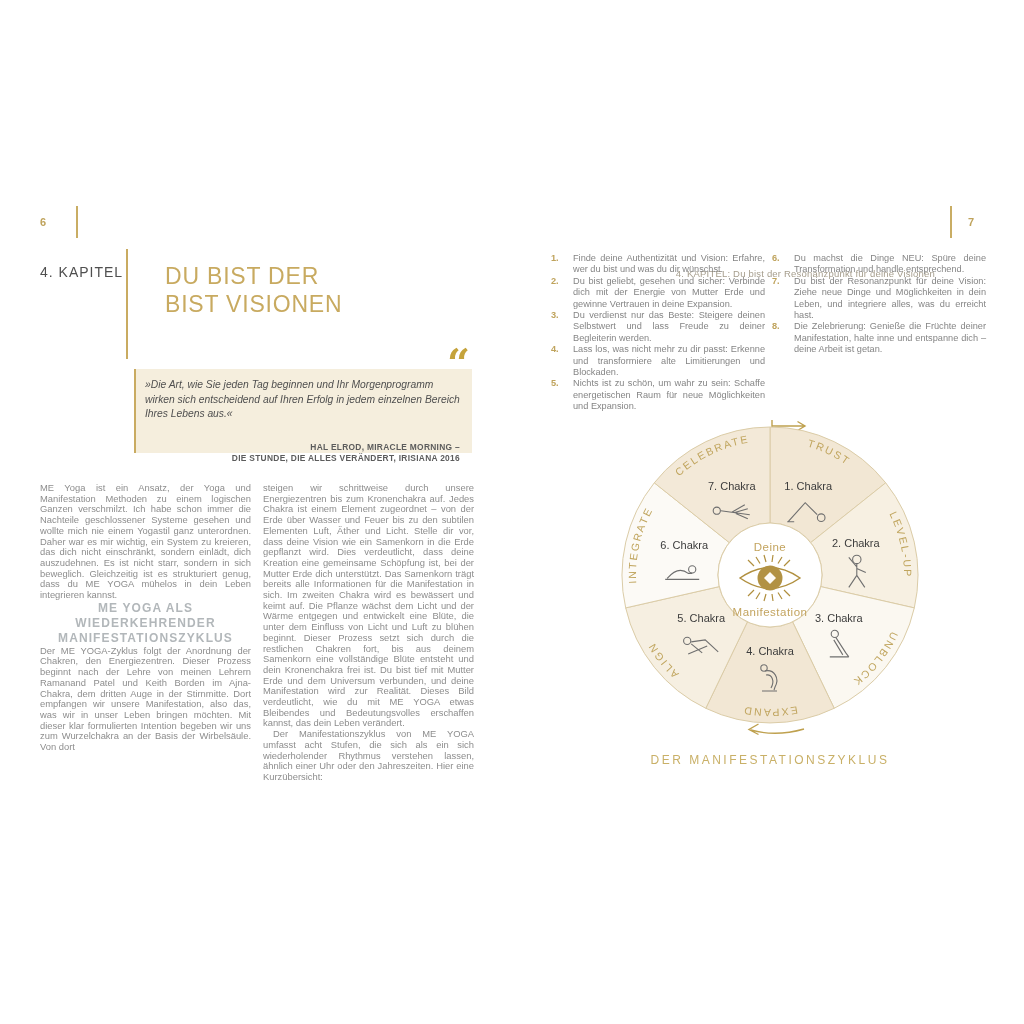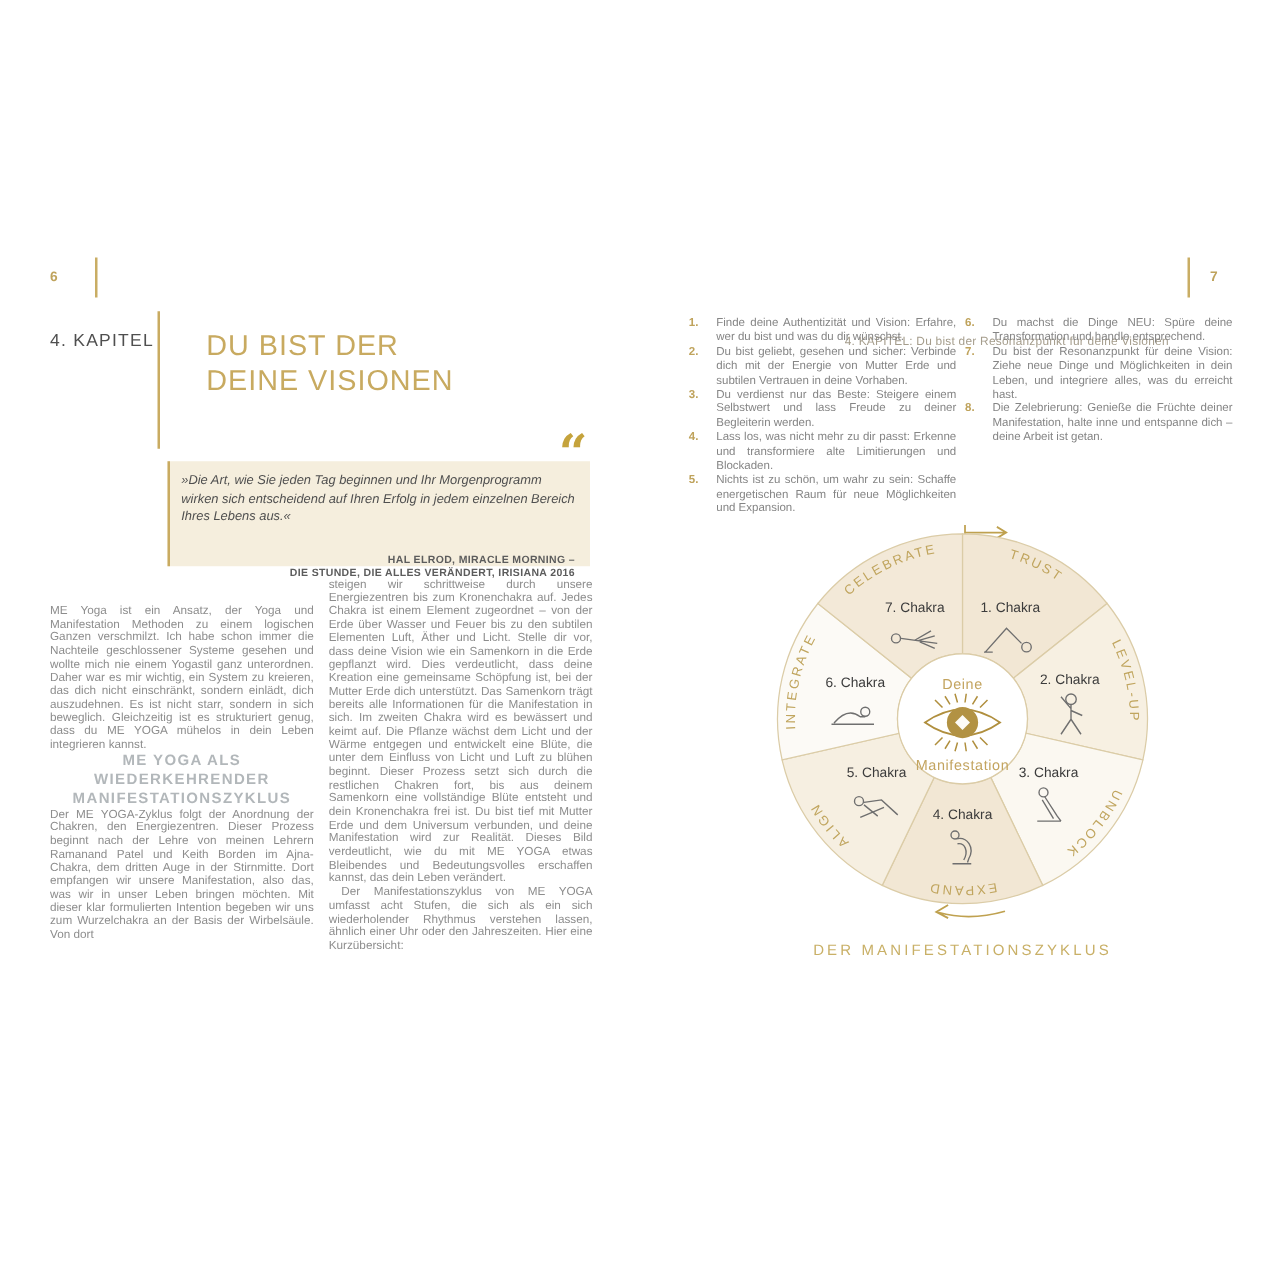--- a/index.html
+++ b/index.html
@@ -20,21 +20,21 @@
              background:#f5eedd;border-left:2px solid #c9ab61;padding:9px 12px 6px 9px;}
   .quote-mark{position:absolute;left:311px;top:-26px;font-family:"DejaVu Serif",serif;
               font-weight:bold;font-size:40px;color:#c5a33c;line-height:1;}
   .quote-text{font-style:italic;font-size:10.3px;line-height:14.5px;color:#4f4f4f;}
   .quote-attr{margin-top:20px;text-align:right;font-size:8.4px;line-height:11.5px;color:#5c5c5c;
               font-weight:bold;letter-spacing:.3px;}
   
   .col{position:absolute;width:211px;font-size:9.4px;line-height:10.7px;text-align:justify;color:#8d8d8d;}
   .col p{margin:0;}
   .col1{left:40px;top:483px;}
-  .col2{left:263px;top:462px;}
+  .col2{left:263px;top:483px;}
   .col2 .indent{text-indent:10px;}
   .subhead{margin:9px 0 8px 0;font-size:12px;line-height:15px;font-weight:bold;
            color:#b2b7ba;letter-spacing:1.1px;text-align:center;}
   
   .steps{position:absolute;top:253px;width:214px;font-size:9.2px;line-height:11.4px;text-align:justify;color:#858585;}
   .steps-1{left:551px;} .steps-2{left:772px;}
   .step{position:relative;padding-left:22px;margin:0;}
   .step .n{position:absolute;left:0;top:0;color:#bfa35c;font-weight:bold;}
   
   .diagram{position:absolute;left:605px;top:410px;width:330px;height:340px;}
@@ -57,21 +57,21 @@
   <div class="head-rule" style="left:76px;top:206px;"></div>
 
   <div class="running">4. KAPITEL: Du bist der Resonanzpunkt für deine Visionen</div>
   <div class="head-rule" style="left:950px;top:206px;"></div>
   <div class="pagenum" style="left:968px;top:216px;">7</div>
 
   <div class="kicker">4. KAPITEL</div>
   <div class="title-rule"></div>
   <div class="title">
     <div>DU BIST DER</div>
-    <div>DEINE VISIONEN</div>
+    <div>BIST VISIONEN</div>
   </div>
 
   <div class="quote-box">
     <div class="quote-mark">“</div>
     <div class="quote-text">»Die Art, wie Sie jeden Tag beginnen und Ihr Morgenprogramm wirken sich entscheidend auf Ihren Erfolg in jedem einzelnen Bereich Ihres Lebens aus.«</div>
     <div class="quote-attr">
       <div>HAL ELROD, MIRACLE MORNING –</div>
       <div>DIE STUNDE, DIE ALLES VERÄNDERT, IRISIANA 2016</div>
     </div>
   </div>
@@ -82,22 +82,22 @@
     <p>Der ME YOGA-Zyklus folgt der Anordnung der Chakren, den Energiezentren. Dieser Prozess beginnt nach der Lehre von meinen Lehrern Ramanand Patel und Keith Borden im Ajna-Chakra, dem dritten Auge in der Stirnmitte. Dort empfangen wir unsere Manifestation, also das, was wir in unser Leben bringen möchten. Mit dieser klar formulierten Intention begeben wir uns zum Wurzelchakra an der Basis der Wirbelsäule. Von dort</p>
   </div>
 
   <div class="col col2">
     <p>steigen wir schrittweise durch unsere Energiezentren bis zum Kronenchakra auf. Jedes Chakra ist einem Element zugeordnet – von der Erde über Wasser und Feuer bis zu den subtilen Elementen Luft, Äther und Licht. Stelle dir vor, dass deine Vision wie ein Samenkorn in die Erde gepflanzt wird. Dies verdeutlicht, dass deine Kreation eine gemeinsame Schöpfung ist, bei der Mutter Erde dich unterstützt. Das Samenkorn trägt bereits alle Informationen für die Manifestation in sich. Im zweiten Chakra wird es bewässert und keimt auf. Die Pflanze wächst dem Licht und der Wärme entgegen und entwickelt eine Blüte, die unter dem Einfluss von Licht und Luft zu blühen beginnt. Dieser Prozess setzt sich durch die restlichen Chakren fort, bis aus deinem Samenkorn eine vollständige Blüte entsteht und dein Kronenchakra frei ist. Du bist tief mit Mutter Erde und dem Universum verbunden, und deine Manifestation wird zur Realität. Dieses Bild verdeutlicht, wie du mit ME YOGA etwas Bleibendes und Bedeutungsvolles erschaffen kannst, das dein Leben verändert.</p>
     <p class="indent">Der Manifestationszyklus von ME YOGA umfasst acht Stufen, die sich als ein sich wiederholender Rhythmus verstehen lassen, ähnlich einer Uhr oder den Jahreszeiten. Hier eine Kurzübersicht:</p>
   </div>
 
   <div class="steps steps-1">
     <p class="step"><span class="n">1.</span><span>Finde deine Authentizität und Vision: Erfahre, wer du bist und was du dir wünschst.</span></p>
-    <p class="step"><span class="n">2.</span><span>Du bist geliebt, gesehen und sicher: Verbinde dich mit der Energie von Mutter Erde und subtilen Vertrauen in deine Vorhaben.</span></p>
-    <p class="step"><span class="n">3.</span><span>Du verdienst nur das Beste: Steigere einem Selbstwert und lass Freude zu deiner Begleiterin werden.</span></p>
+    <p class="step"><span class="n">2.</span><span>Du bist geliebt, gesehen und sicher: Verbinde dich mit der Energie von Mutter Erde und gewinne Vertrauen in deine Expansion.</span></p>
+    <p class="step"><span class="n">3.</span><span>Du verdienst nur das Beste: Steigere deinen Selbstwert und lass Freude zu deiner Begleiterin werden.</span></p>
     <p class="step"><span class="n">4.</span><span>Lass los, was nicht mehr zu dir passt: Erkenne und transformiere alte Limitierungen und Blockaden.</span></p>
     <p class="step"><span class="n">5.</span><span>Nichts ist zu schön, um wahr zu sein: Schaffe energetischen Raum für neue Möglichkeiten und Expansion.</span></p>
   </div>
 
   <div class="steps steps-2">
     <p class="step"><span class="n">6.</span><span>Du machst die Dinge NEU: Spüre deine Transformation und handle entsprechend.</span></p>
     <p class="step"><span class="n">7.</span><span>Du bist der Resonanzpunkt für deine Vision: Ziehe neue Dinge und Möglichkeiten in dein Leben, und integriere alles, was du erreicht hast.</span></p>
     <p class="step"><span class="n">8.</span><span>Die Zelebrierung: Genieße die Früchte deiner Manifestation, halte inne und entspanne dich – deine Arbeit ist getan.</span></p>
   </div>
 

